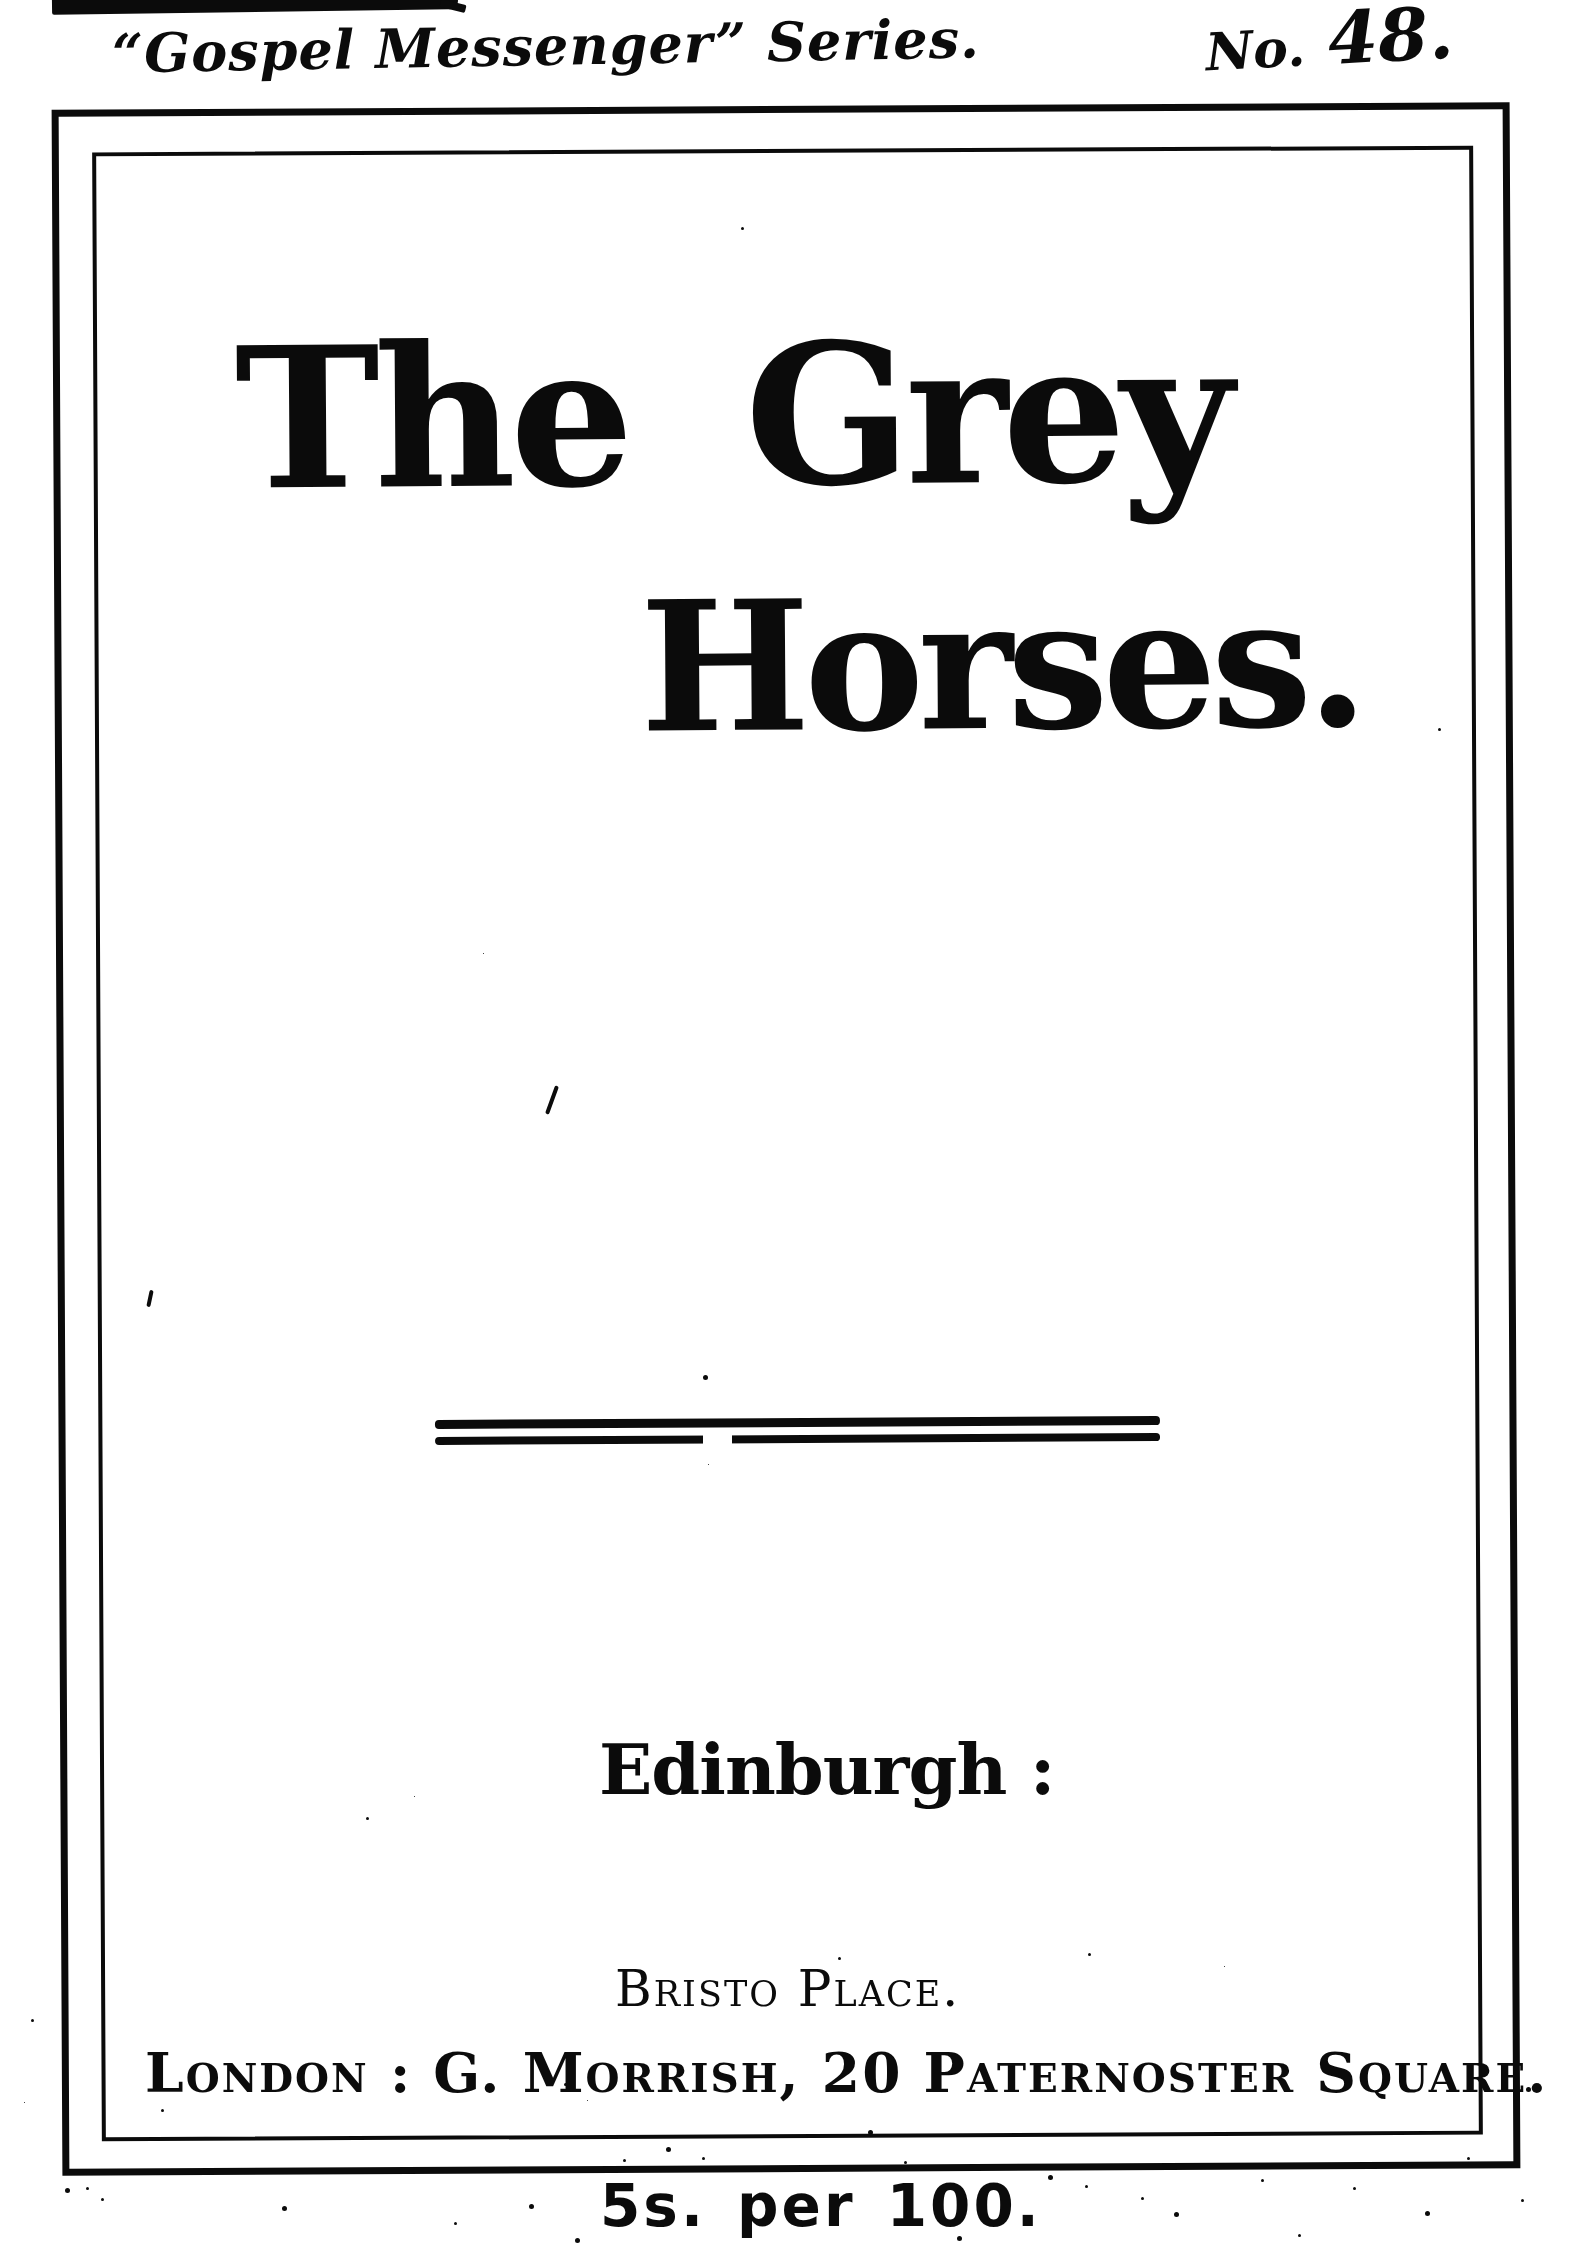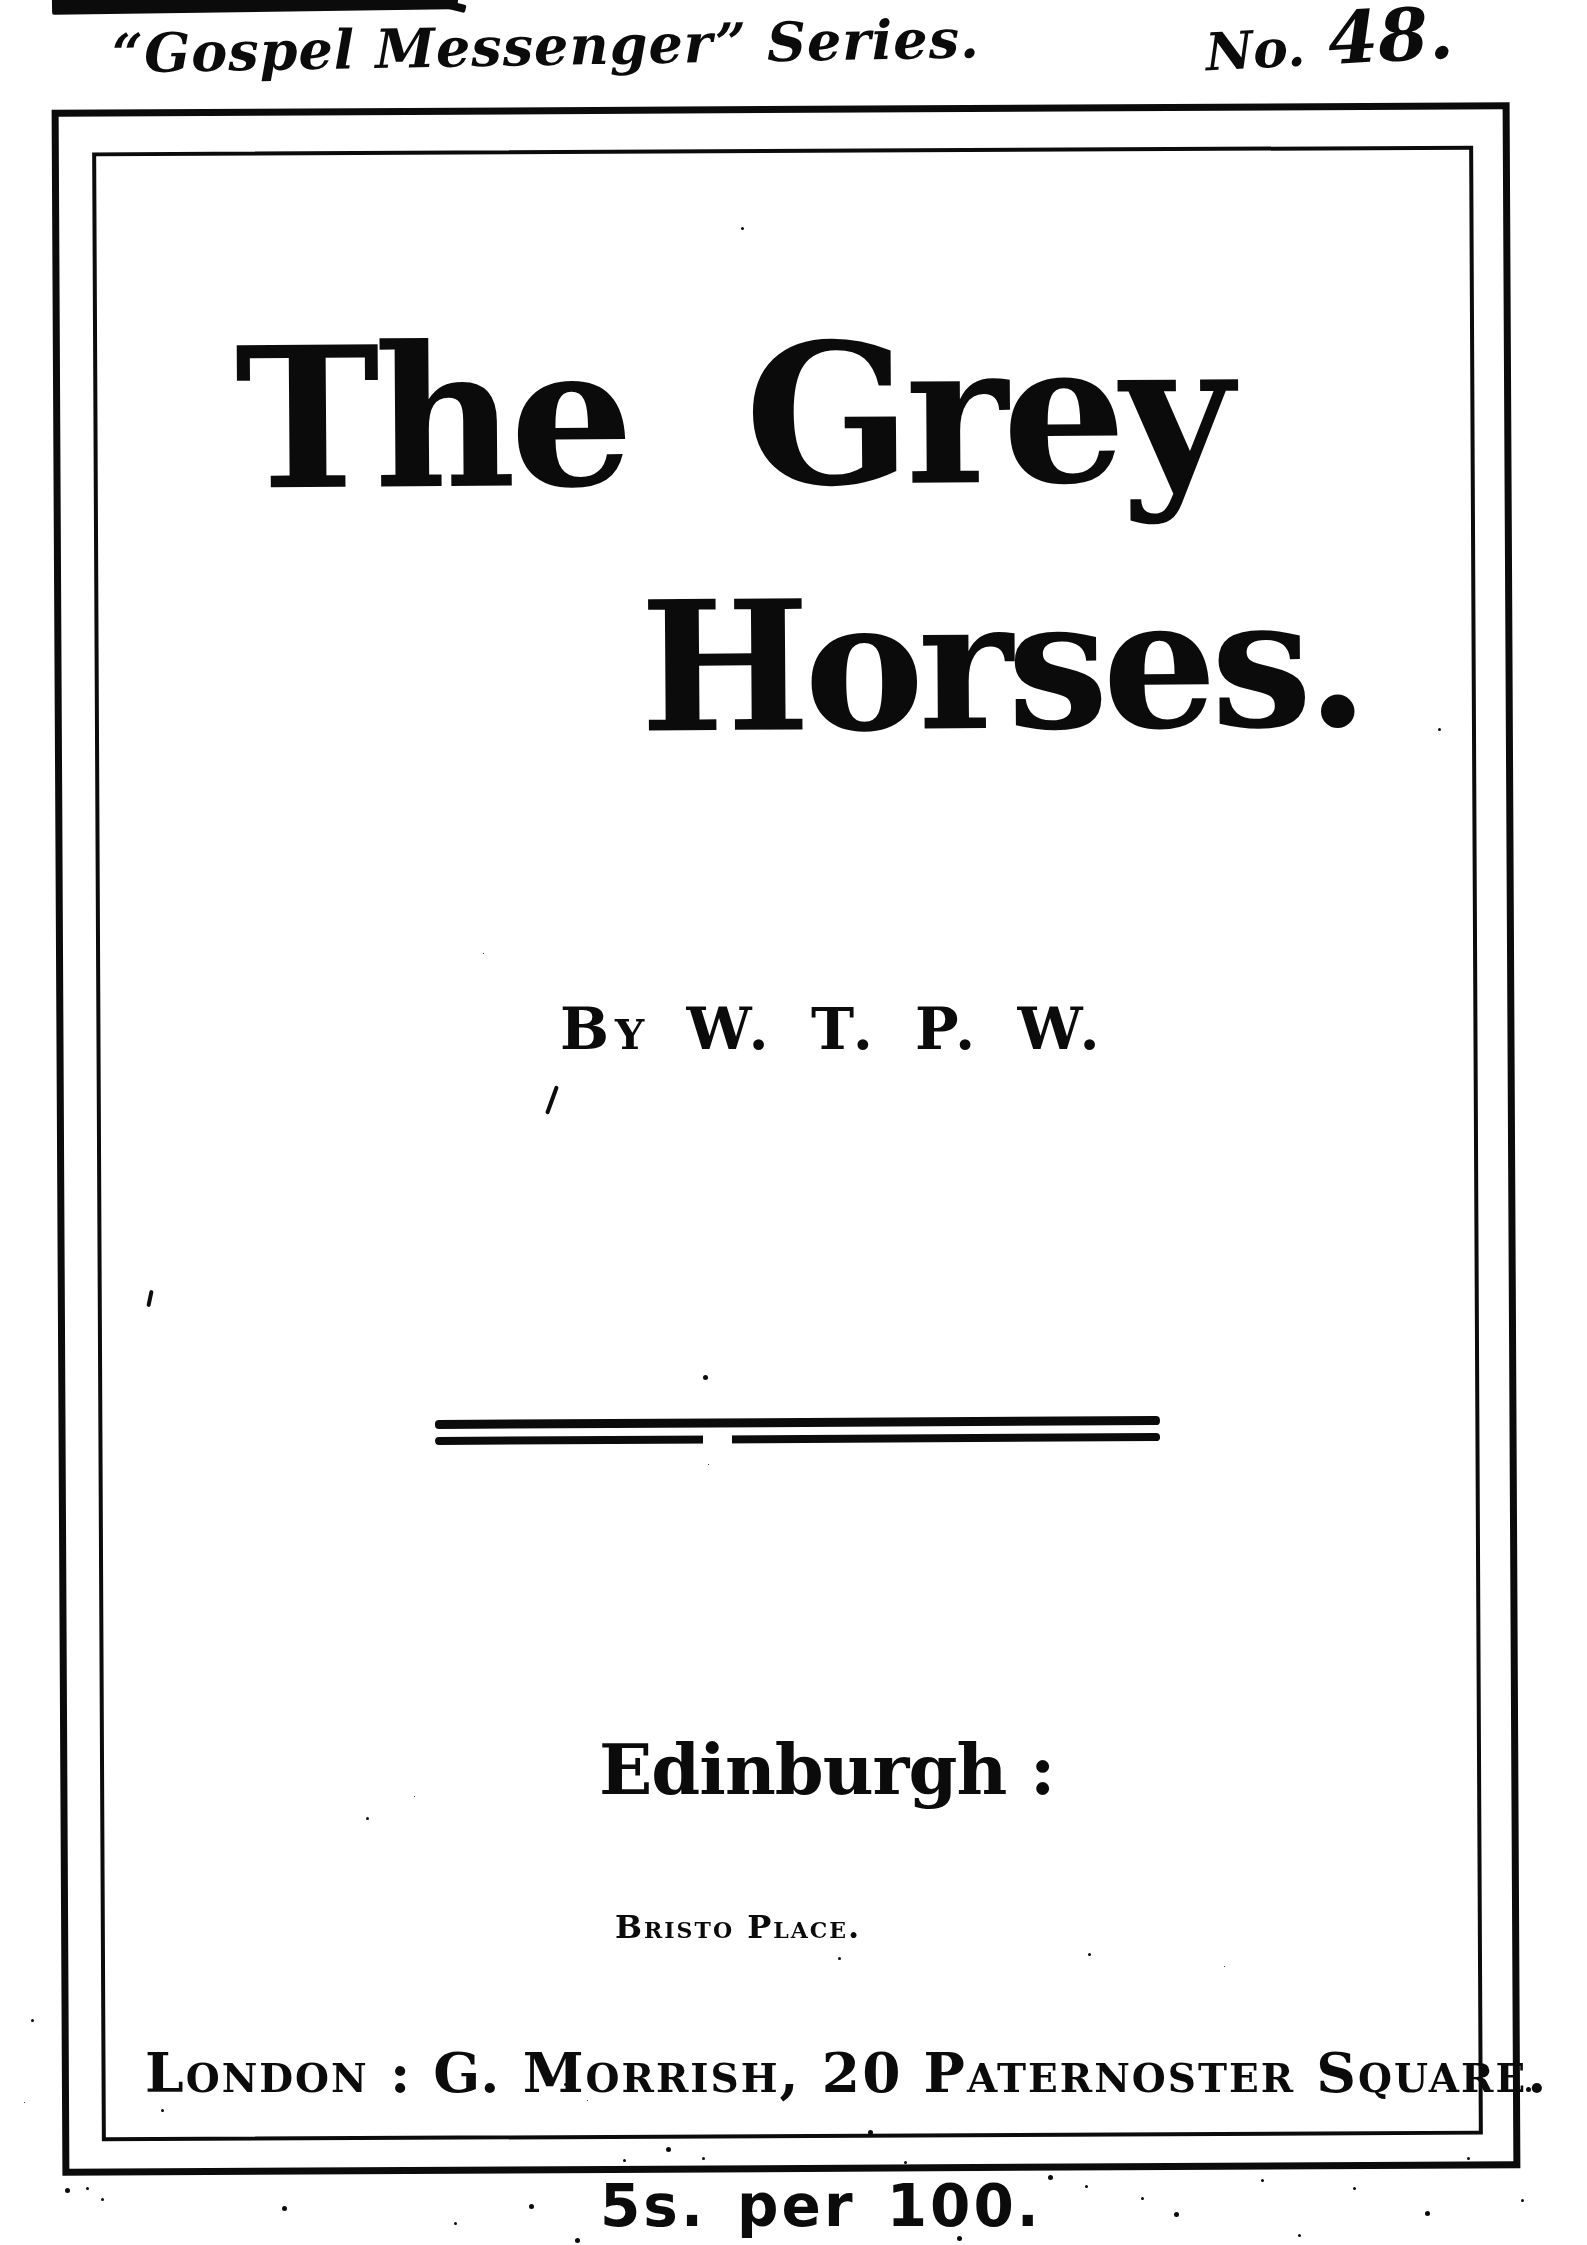--- a/index.html
+++ b/index.html
@@ -104,22 +104,22 @@
   .imprint-city{
     position:absolute;left:599px;top:1728px;
     font-size:70px;letter-spacing:-1px;white-space:nowrap;
   }
   .imprint-office{
     position:absolute;left:300px;top:1842px;
     font-size:54px;font-weight:700;letter-spacing:1px;word-spacing:14px;
     white-space:nowrap;
   }
   .imprint-street{
-    position:absolute;left:615px;top:1908px;
-    font-size:32px;font-weight:700;letter-spacing:2px;white-space:nowrap;
+    position:absolute;left:615px;top:1960px;
+    font-size:50px;font-weight:400;letter-spacing:2px;white-space:nowrap;
   }
   .imprint-london{
     position:absolute;left:145px;top:1992px;
     font-size:55px;font-weight:700;letter-spacing:2px;white-space:nowrap;margin-top:48px;
   }
   .price{
     position:absolute;left:600px;top:2172px;
     font-family:"DejaVu Sans", sans-serif;
     font-size:58px;font-weight:800;letter-spacing:3px;word-spacing:8px;
     white-space:nowrap;
@@ -141,21 +141,20 @@
     <span class="no-label">No.</span>
     <span class="no-value">48.</span>
   </div>
 
   <div class="frame-outer"></div>
   <div class="frame-inner"></div>
 
   <h1 class="title-line1 blackletter">The Grey</h1>
   <h1 class="title-line2 blackletter">Horses.</h1>
 
-  <div class="byline smallcaps">By W. T. P. W.</div>
 
   <div class="divider">
     <div class="rule r1"></div>
     <div class="rule r2"></div>
   </div>
 
   <div class="imprint-city blackletter">Edinburgh :</div>
   <div class="imprint-street smallcaps">Bristo Place.</div>
   <div class="imprint-london smallcaps">London : G. Morrish, 20 Paternoster Square.</div>
 

